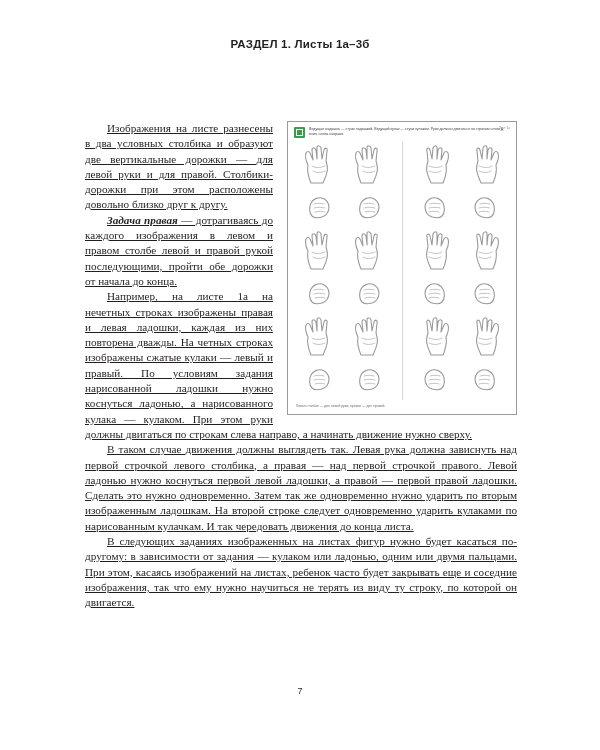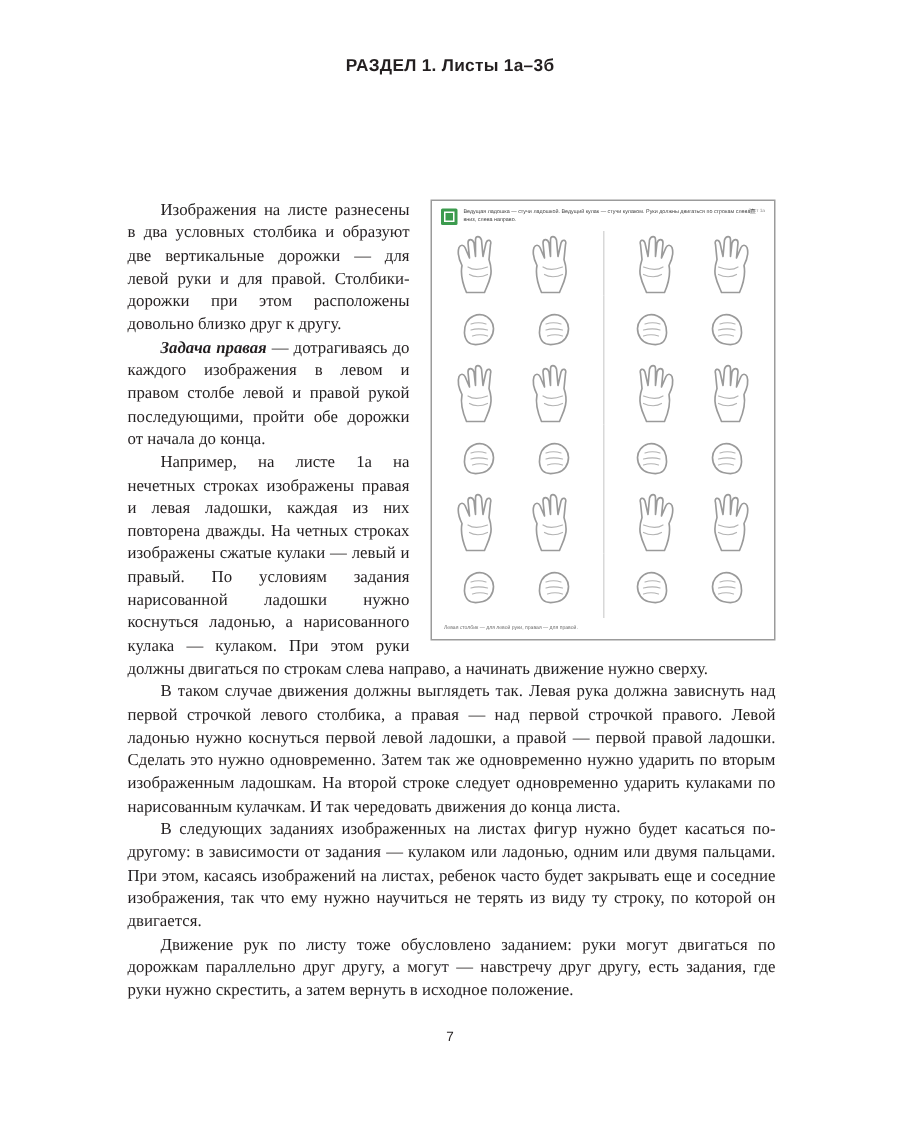--- a/index.html
+++ b/index.html
@@ -30,22 +30,23 @@
     text-align: center;
     font-family: "Liberation Sans", sans-serif;
     font-weight: bold;
     font-size: 11.5px;
     letter-spacing: 0.2px;
     color: #231f20;
   }
   .content {
     position: absolute;
     left: 85px;
-    top: 133px;
+    top: 121px;
     width: 432px;
+    text-decoration: underline;
   }
   
   .figure {
     float: right;
     width: 230px;
     margin: 0 0 10px 14px;
     border: 1px solid #9b9b9b;
     background: #ffffff;
     box-sizing: border-box;
     padding: 5px 6px 6px 6px;
@@ -386,19 +387,18 @@
       </div>
 
       <div class="fig-caption-bottom">Левая столбик — для левой руки, правая — для правой.</div>
     </div>
 
     <p>Изображения на листе разнесены в два условных столбика и образуют две вертикальные дорожки — для левой руки и для правой. Столбики-дорожки при этом расположены довольно близко друг к другу.</p>
     <p><span class="bold-lead">Задача правая</span><span> — дотрагиваясь до каждого изображения в левом и правом столбе левой и правой рукой последующими, пройти обе дорожки от начала до конца.</span></p>
     <p>Например, на листе 1а на нечетных строках изображены правая и левая ладошки, каждая из них повторена дважды. На четных строках изображены сжатые кулаки — левый и правый. По условиям задания нарисованной ладошки нужно коснуться ладонью, а нарисованного кулака — кулаком. При этом руки должны двигаться по строкам слева направо, а начинать движение нужно сверху.</p>
     <p>В таком случае движения должны выглядеть так. Левая рука должна зависнуть над первой строчкой левого столбика, а правая — над первой строчкой правого. Левой ладонью нужно коснуться первой левой ладошки, а правой — первой правой ладошки. Сделать это нужно одновременно. Затем так же одновременно нужно ударить по вторым изображенным ладошкам. На второй строке следует одновременно ударить кулаками по нарисованным кулачкам. И так чередовать движения до конца листа.</p>
     <p>В следующих заданиях изображенных на листах фигур нужно будет касаться по-другому: в зависимости от задания — кулаком или ладонью, одним или двумя пальцами. При этом, касаясь изображений на листах, ребенок часто будет закрывать еще и соседние изображения, так что ему нужно научиться не терять из виду ту строку, по которой он двигается.</p>
-    <p>Движение рук по листу тоже обусловлено заданием: руки могут двигаться по дорожкам параллельно друг другу, а могут — навстречу друг другу, есть задания, где руки нужно скрестить, а затем вернуть в исходное положение.</p>
 
   </div>
 
   <div class="folio">7</div>
 
 </div>
 
 </body></html>

